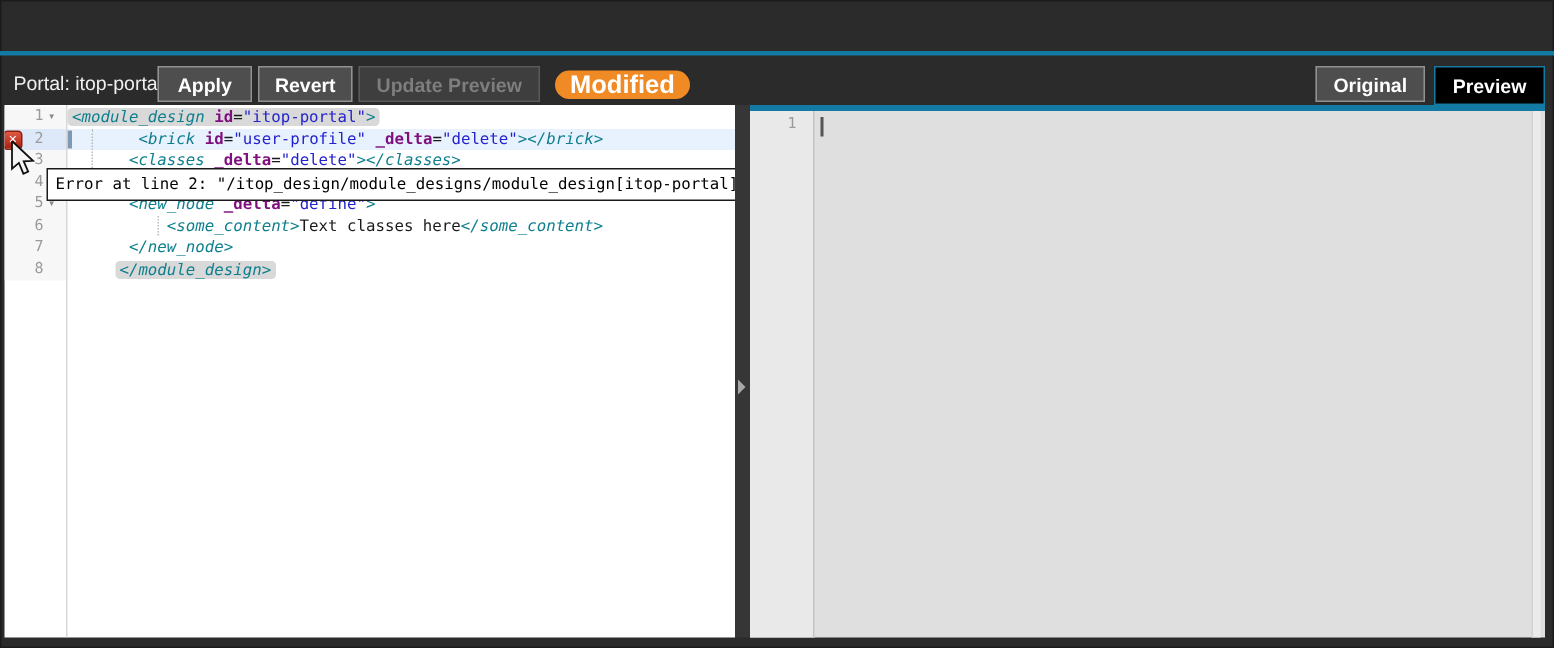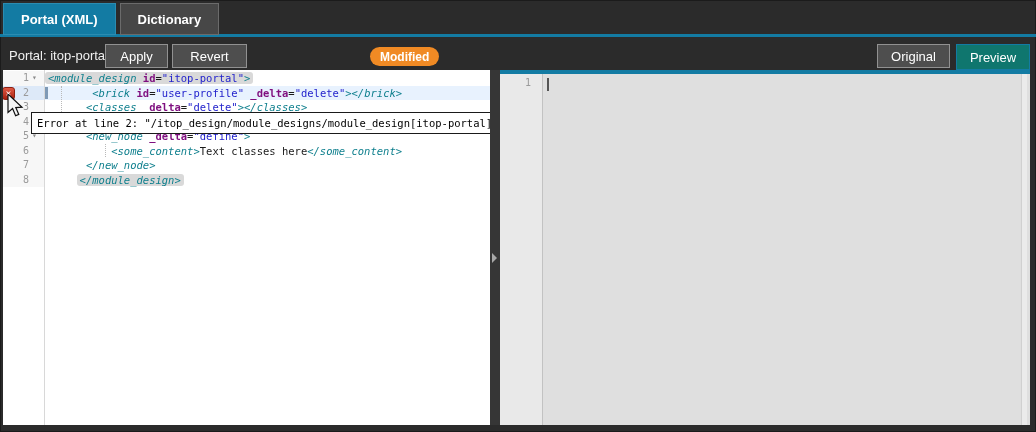--- a/index.html
+++ b/index.html
@@ -9,29 +9,29 @@
   
   .tabbar{position:absolute;left:3px;top:3px;height:32px;display:flex;gap:4px;z-index:3;}
   .tab{height:32px;padding:0 17px;display:flex;align-items:center;font-size:13px;font-weight:bold;
        color:#fff;background:#474747;border:1px solid #6b6b6b;box-sizing:border-box;cursor:pointer;}
   .tab.active{background:#137ba3;border-color:#2b8cb1;}
   .tab-underline{position:absolute;left:0;top:34px;width:1036px;height:3px;background:#137ba3;}
 
   
   .portal-label{position:absolute;left:9px;top:44px;height:24px;line-height:24px;font-size:13px;color:#f0f0f0;}
   .btn{position:absolute;top:44px;height:24px;background:#4e4e4e;border:1px solid #919191;color:#fff;
-       font-weight:normal;font-size:13px;display:flex;align-items:center;justify-content:center;
+       font-weight:bold;font-size:13px;display:flex;align-items:center;justify-content:center;
        box-sizing:border-box;cursor:pointer;font-family:"Liberation Sans",sans-serif;}
   .btn-apply{left:105px;width:63px;}
-  .btn-revert{left:172px;width:75px;}
+  .btn-revert{left:172px;width:63px;}
   .btn-update{left:239px;width:121px;background:#3e3e3e;border-color:#5a5a5a;color:#7e7e7e;}
   .badge{position:absolute;left:370px;top:47px;height:19px;padding:0 10px;background:#f08a24;border-radius:10px;
-         color:#fff;font-size:12px;font-weight:bold;display:flex;align-items:center;}
+         color:#fff;font-size:17px;font-weight:bold;display:flex;align-items:center;}
   .btn-original{left:877px;width:73px;}
-  .btn-preview{left:956px;width:74px;height:26px;background:#0f766e;border:1px solid #137ba3;}
+  .btn-preview{left:956px;width:74px;height:26px;background:#000000;border:1px solid #137ba3;}
 
   
   .left-editor{position:absolute;left:3px;top:70px;width:487px;height:355px;background:#fff;
                font-family:"DejaVu Sans Mono",monospace;font-size:10.5px;line-height:14.5px;overflow:hidden;}
   .rows{padding-top:1px;position:relative;}
   .row{display:flex;height:14.5px;position:relative;}
   .ln{width:29px;flex:none;text-align:right;color:#9a9a9a;background:#f7f7f7;font-size:10px;
       padding-right:3px;box-sizing:border-box;}
   .fold{width:12px;flex:none;background:#f7f7f7;color:#8a8a8a;font-size:8px;line-height:14px;text-align:left;}
   .code{flex:1;white-space:pre;color:#1a1a1a;padding-left:4px;}
@@ -64,33 +64,26 @@
   .r-ln{position:absolute;left:0;top:3px;width:31px;text-align:right;color:#9a9a9a;
         font-family:"DejaVu Sans Mono",monospace;font-size:10px;}
   .r-cursor{position:absolute;left:47px;top:4px;width:2px;height:13px;background:#555;}
   .r-scroll{position:absolute;right:3px;top:0;bottom:0;width:5px;background:#ebebeb;border-left:1px solid #d0d0d0;}
 </style>
 </head>
 <body>
 
 <div class="app">
 
-  <div class="tabbar">
-    <div class="tab active">
-      <span>Portal (XML)</span>
-    </div>
-    <div class="tab">
-      <span>Dictionary</span>
-    </div>
-  </div>
   <div class="tab-underline"></div>
 
   <span class="portal-label">Portal: itop-portal</span>
   <button class="btn btn-apply">Apply</button>
   <button class="btn btn-revert">Revert</button>
+  <button class="btn btn-update">Update Preview</button>
   <span class="badge">Modified</span>
   <button class="btn btn-original">Original</button>
   <button class="btn btn-preview">Preview</button>
 
   <div class="left-editor">
     <div class="gutter-border"></div>
     <div class="rows">
         <div class="row">
           <span class="ln">1</span>
           <span class="fold">▾</span>

